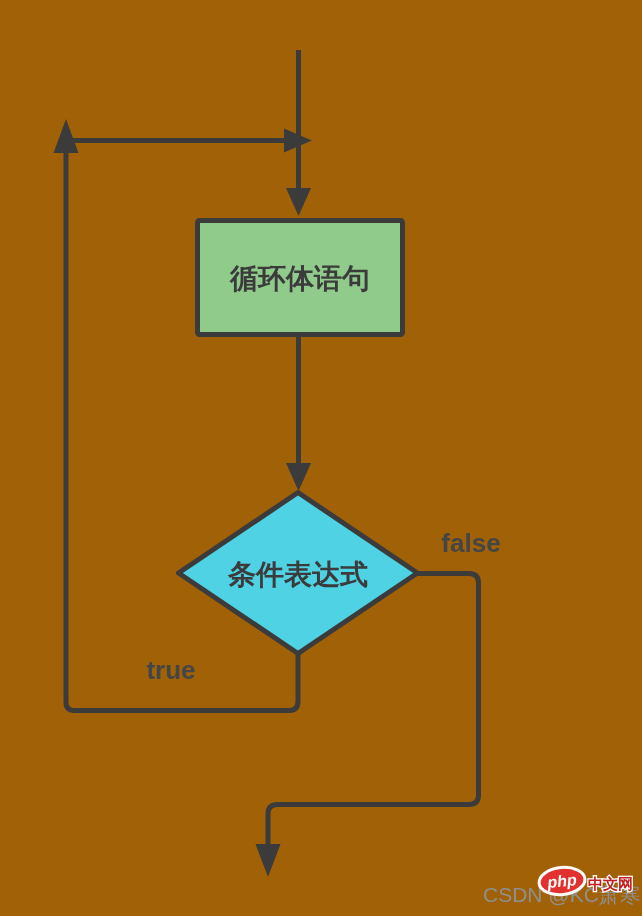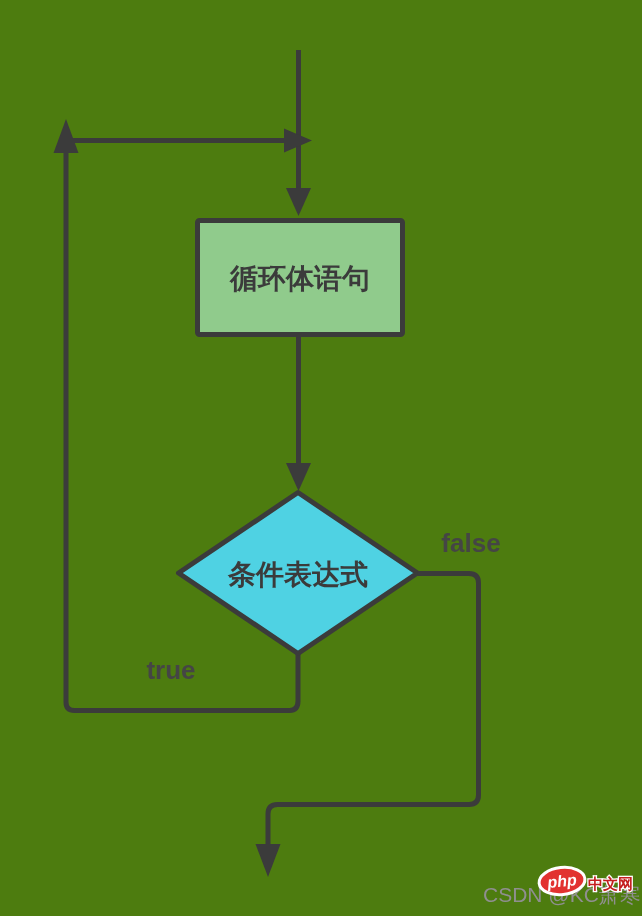--- a/index.html
+++ b/index.html
@@ -1,20 +1,20 @@
 <!DOCTYPE html>
 <html><head>
 <meta charset="utf-8">
 <style>
   html, body { margin: 0; padding: 0; background: #ffffff; }
   .canvas {
     position: relative;
     width: 642px;
     height: 916px;
-    background: #4d7c0f;
+    background: #a16207;
     font-family: "Liberation Sans", sans-serif;
     overflow: hidden;
   }
   svg { display: block; }
   .line {
     fill: none;
     stroke: #3b3b3b;
     stroke-width: 5;
     stroke-linecap: butt;
     stroke-linejoin: round;

